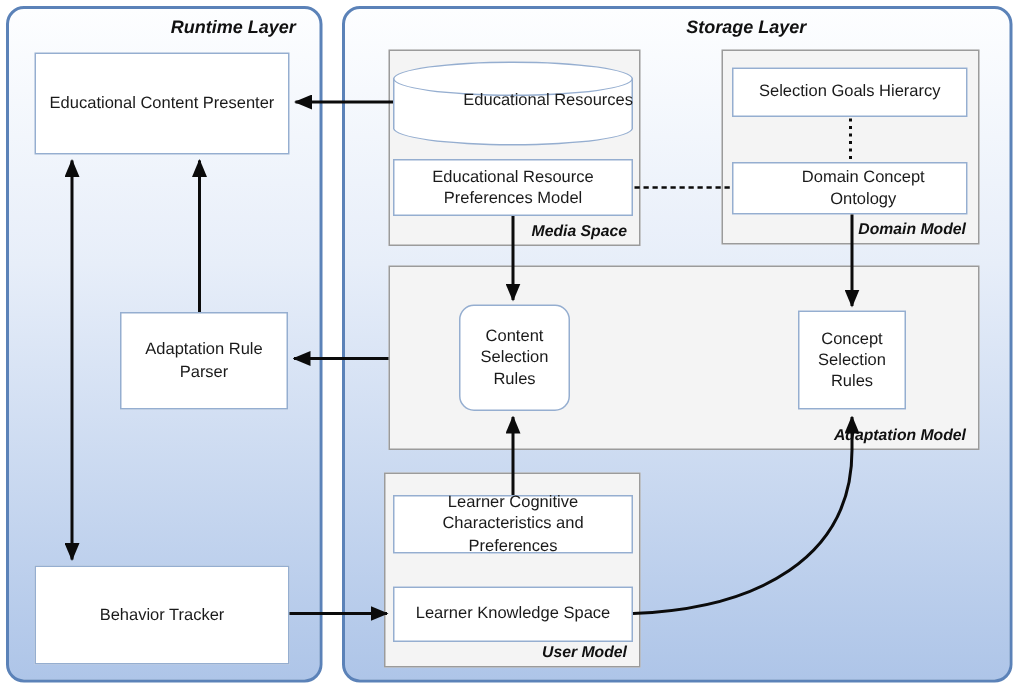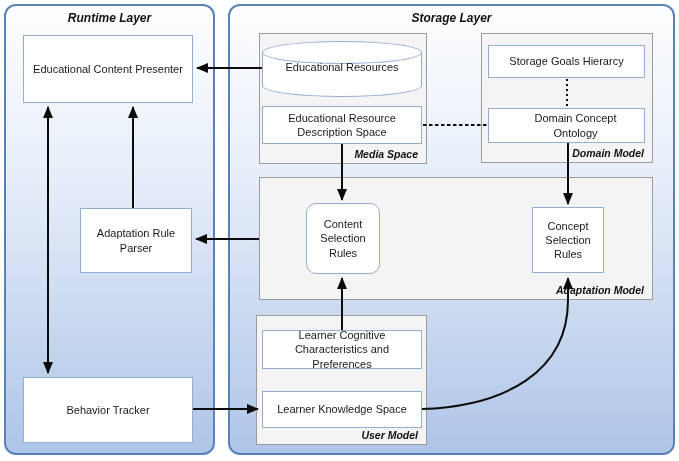--- a/index.html
+++ b/index.html
@@ -9,21 +9,21 @@
     color:#1a1a1a; overflow:hidden; background:#ffffff;
   }
   .panel {
     position:absolute; border:2px solid var(--panel-border,#5b82b8);
     border-radius:12px;
     background:linear-gradient(to bottom, var(--panel-top,#fdfeff) 0%, #e7eef9 38%, var(--panel-bottom,#aec5e8) 100%);
     box-sizing:border-box; z-index:0;
   }
   .panel-title {
     position:absolute; top:5px; left:0; width:100%; text-align:center;
-    font-size:12px; font-weight:bold; font-style:italic; color:#111;
+    font-size:12px; font-weight:bold; font-style:italic; color:#111;padding-left:46px;
   }
   .section {
     position:absolute; background:var(--section-fill,#f4f4f4);
     border:1px solid var(--section-border,#9b9b9b); box-sizing:border-box; z-index:1;
   }
   .section-label {
     position:absolute; right:8px; bottom:3px; font-size:10.5px;
     font-weight:bold; font-style:italic; color:#111; white-space:nowrap;
   }
   .node {
@@ -38,21 +38,21 @@
     border:1px solid var(--node-border,#95aed0); border-radius:50%; box-sizing:border-box;
   }
   .cyl-bottom { bottom:0; }
   .cyl-top { top:0; }
   .cyl-mid {
     position:absolute; left:0; right:0; top:11px; bottom:11px; background:#ffffff;
     border-left:1px solid var(--node-border,#95aed0);
     border-right:1px solid var(--node-border,#95aed0); box-sizing:border-box;
   }
   .cyl-label {
-    position:absolute; left:0; right:0; top:20px; text-align:center;
+    position:absolute; left:0; right:0; top:20px; text-align:right;
     font-size:11px; z-index:3;
   }
   svg.connectors {
     position:absolute; left:0; top:0; width:679px; height:461px;
     z-index:5; pointer-events:none;
   }
 </style>
 </head>
 <body>
 
@@ -88,23 +88,23 @@
 
   <div class="node" style="left:23px; top:377px; width:170px; height:66px;">Behavior Tracker</div>
 
   <div class="cylinder" style="left:262px; top:41px; width:160px; height:56px;">
     <div class="cyl-bottom"></div>
     <div class="cyl-mid"></div>
     <div class="cyl-top"></div>
     <div class="cyl-label">Educational Resources</div>
   </div>
 
-  <div class="node" style="left:262px; top:106px; width:160px; height:38px;">Educational Resource Description Space</div>
+  <div class="node" style="left:262px; top:106px; width:160px; height:38px;">Educational Resource Preferences Model</div>
 
-  <div class="node" style="left:488px; top:45px; width:157px; height:33px;">Storage Goals Hierarcy</div>
+  <div class="node" style="left:488px; top:45px; width:157px; height:33px;">Selection Goals Hierarcy</div>
 
   <div class="node" style="left:488px; top:108px; width:157px; height:35px;padding-left:26px;">Domain Concept Ontology</div>
 
   <div class="node" style="left:306px; top:203px; width:74px; height:71px;border-radius:10px;">Content Selection Rules</div>
 
   <div class="node" style="left:262px; top:330px; width:160px; height:39px;">Learner Cognitive Characteristics and Preferences</div>
 
   <div class="node" style="left:532px; top:207px; width:72px; height:66px;">Concept Selection Rules</div>
 
   <div class="node" style="left:262px; top:391px; width:160px; height:37px;text-align:right;">Learner Knowledge Space</div>

